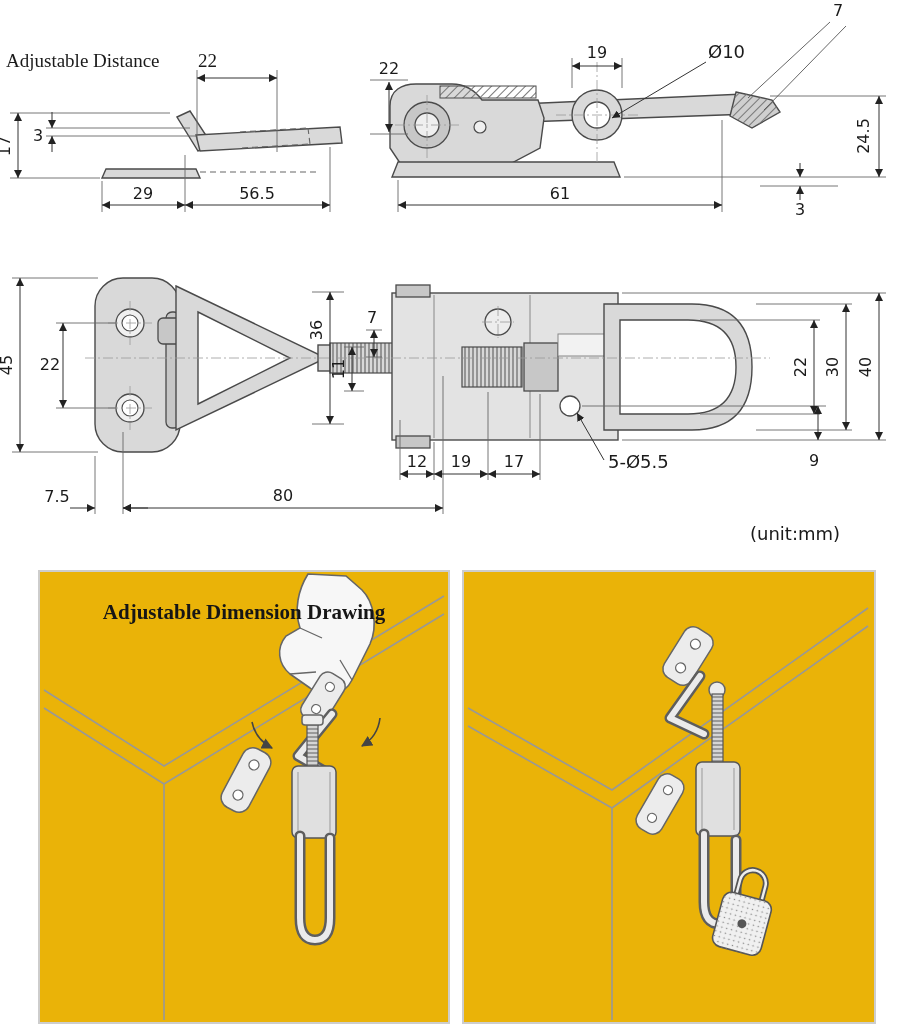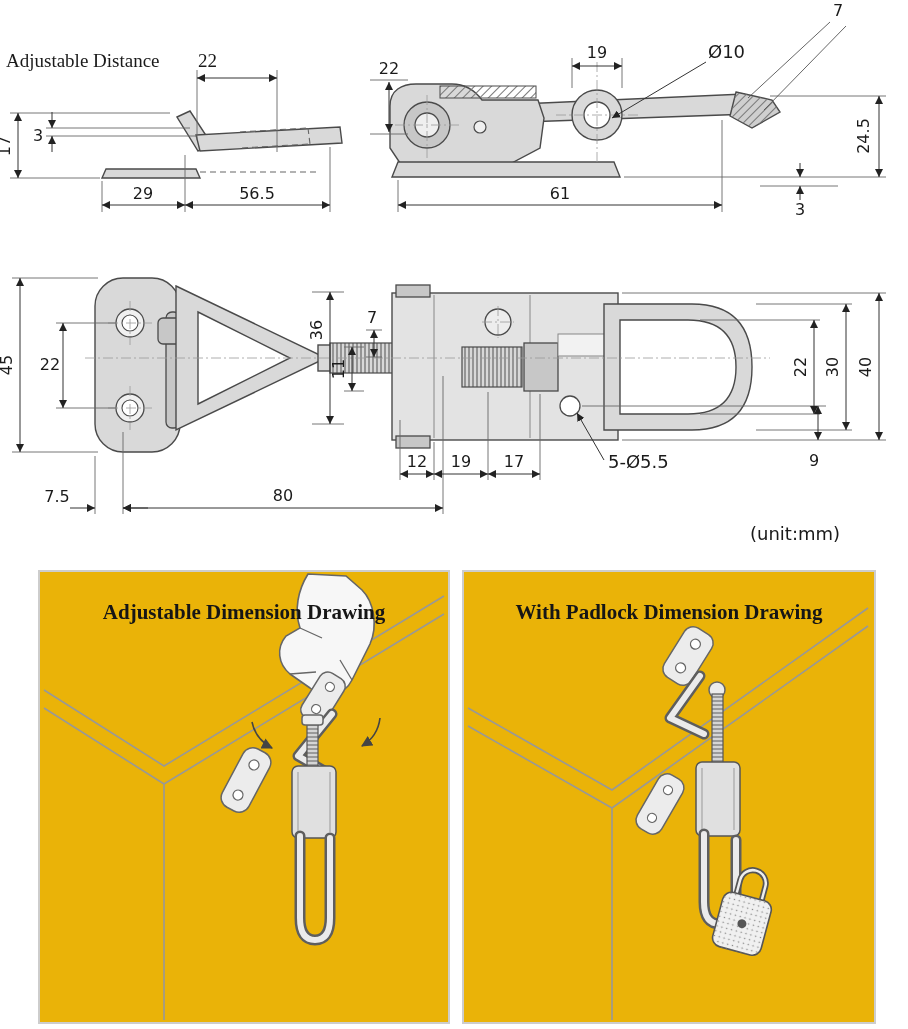--- a/index.html
+++ b/index.html
@@ -264,16 +264,15 @@
         <path class="bandin" d="M240,262 L240,330 Q240,352 256,352 Q272,352 272,330 L272,268"></path>
         <g transform="translate(280,344) rotate(15)">
           <path d="M-13,-18 L-13,-34 A13,13 0 0 1 13,-34 L13,-18" stroke="#555" stroke-width="6" fill="none"></path>
           <path d="M-13,-18 L-13,-34 A13,13 0 0 1 13,-34 L13,-18" stroke="#eee" stroke-width="2.5" fill="none"></path>
           <rect x="-25" y="-20" width="50" height="56" rx="9" fill="#f0f0f0" stroke="#555" stroke-width="1.6"></rect>
           <rect x="-25" y="-20" width="50" height="56" rx="9" fill="url(#dots)" stroke="none"></rect>
           <circle cx="0" cy="8" r="4.5" fill="#555"></circle>
         </g>
       </g>
     </svg>
-    <div class="panel-title">With Padlock Dimension Drawing</div>
   </div>
 
 </div>
 
 </body></html>

